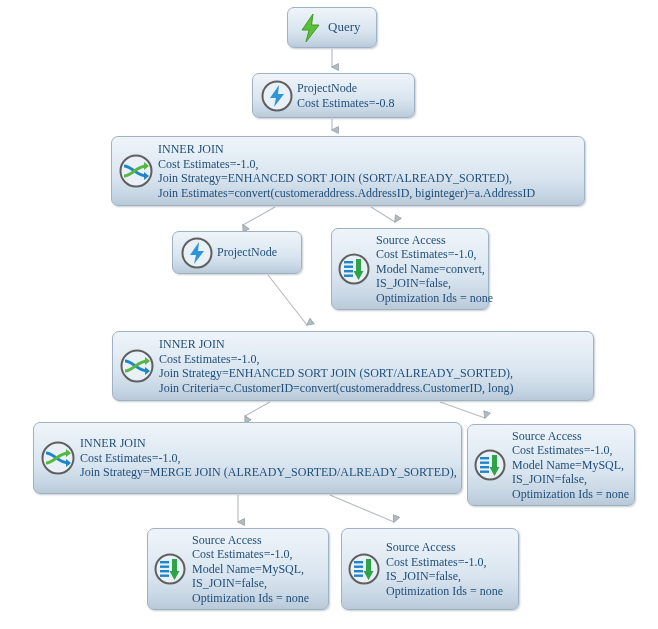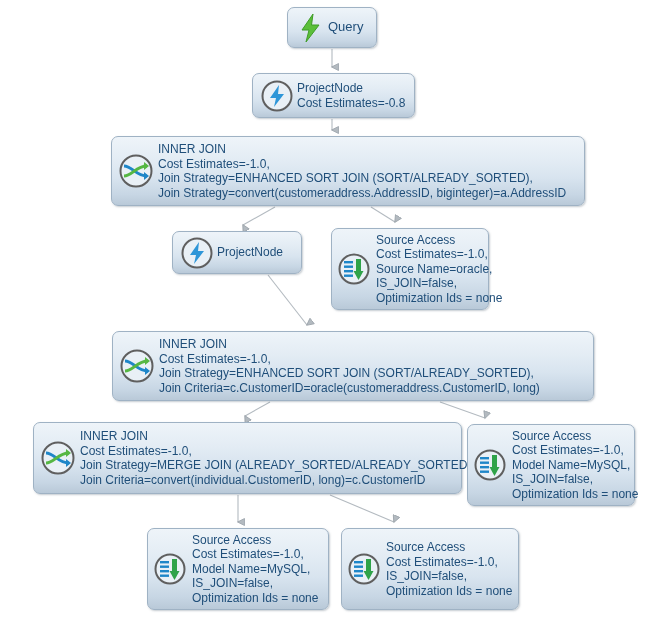--- a/index.html
+++ b/index.html
@@ -51,20 +51,21 @@
   }
   .node .labels {
     flex: 1 1 auto;
     color: #1f4e79;
     font-size: 12px;
     line-height: 14.5px;
     white-space: nowrap;
   }
   .node .labels .line {
     display: block;
+    font-family: Liberation Serif, serif;
   }
   
   .n-query      { left: 287px; top: 7px;   width: 90px;  height: 41px; }
   .n-query .icon-wrap  { width: 34px; margin-left: 6px; }
   .n-query .labels     { font-size: 13px; }
 
   .n-proj1      { left: 252px; top: 73px;  width: 163px; height: 45px; }
   .n-proj1 .icon-wrap  { width: 40px; margin-left: 4px; }
 
   .n-join1      { left: 111px; top: 136px; width: 474px; height: 70px; }
@@ -155,21 +156,21 @@
         <path d="M6,13 C14,13 18,23 29,23" stroke="#1e86c8" stroke-width="3" fill="none"></path>
         <path d="M26,19 L31,23 L26,27 Z" fill="#1e86c8"></path>
         <path d="M6,23 C14,23 18,13 29,13" stroke="#56b743" stroke-width="3" fill="none"></path>
         <path d="M26,9 L31,13 L26,17 Z" fill="#56b743"></path>
       </svg>
     </span>
     <span class="labels">
       <span class="line">INNER JOIN</span>
       <span class="line">Cost Estimates=-1.0,</span>
       <span class="line">Join Strategy=ENHANCED SORT JOIN (SORT/ALREADY_SORTED),</span>
-      <span class="line">Join Strategy=convert(customeraddress.AddressID, biginteger)=a.AddressID</span>
+      <span class="line">Join Estimates=convert(customeraddress.AddressID, biginteger)=a.AddressID</span>
     </span>
   </div>
 
   <div class="node n-proj2">
     <span class="icon-wrap">
       <svg width="34" height="34" viewBox="0 0 34 34">
         <circle cx="17" cy="17" r="14.5" fill="#e9f0f6" stroke="#5f5f5f" stroke-width="2"></circle>
         <path d="M19,6 L10,19 L16,19 L14,28 L24,15 L18,15 Z" fill="#2e96d8"></path>
       </svg>
     </span>
@@ -186,59 +187,58 @@
         <rect x="7" y="13.5" width="9" height="2.4" fill="#1e86c8"></rect>
         <rect x="7" y="18" width="9" height="2.4" fill="#1e86c8"></rect>
         <rect x="7" y="22.5" width="9" height="2.4" fill="#1e86c8"></rect>
         <rect x="19" y="7" width="5" height="13" fill="#2fa349"></rect>
         <path d="M16.5,19 L26.5,19 L21.5,28 Z" fill="#2fa349"></path>
       </svg>
     </span>
     <span class="labels">
       <span class="line">Source Access</span>
       <span class="line">Cost Estimates=-1.0,</span>
-      <span class="line">Source Name=oracle,</span>
+      <span class="line">Model Name=convert,</span>
       <span class="line">IS_JOIN=false,</span>
       <span class="line">Optimization Ids = none</span>
     </span>
   </div>
 
   <div class="node n-join2">
     <span class="icon-wrap">
       <svg width="36" height="36" viewBox="0 0 36 36">
         <circle cx="18" cy="18" r="15.5" fill="#e9f0f6" stroke="#5f5f5f" stroke-width="2"></circle>
         <path d="M6,13 C14,13 18,23 29,23" stroke="#1e86c8" stroke-width="3" fill="none"></path>
         <path d="M26,19 L31,23 L26,27 Z" fill="#1e86c8"></path>
         <path d="M6,23 C14,23 18,13 29,13" stroke="#56b743" stroke-width="3" fill="none"></path>
         <path d="M26,9 L31,13 L26,17 Z" fill="#56b743"></path>
       </svg>
     </span>
     <span class="labels">
       <span class="line">INNER JOIN</span>
       <span class="line">Cost Estimates=-1.0,</span>
       <span class="line">Join Strategy=ENHANCED SORT JOIN (SORT/ALREADY_SORTED),</span>
-      <span class="line">Join Criteria=c.CustomerID=oracle(customeraddress.CustomerID, long)</span>
+      <span class="line">Join Criteria=c.CustomerID=convert(customeraddress.CustomerID, long)</span>
     </span>
   </div>
 
   <div class="node n-join3">
     <span class="icon-wrap">
       <svg width="36" height="36" viewBox="0 0 36 36">
         <circle cx="18" cy="18" r="15.5" fill="#e9f0f6" stroke="#5f5f5f" stroke-width="2"></circle>
         <path d="M6,13 C14,13 18,23 29,23" stroke="#1e86c8" stroke-width="3" fill="none"></path>
         <path d="M26,19 L31,23 L26,27 Z" fill="#1e86c8"></path>
         <path d="M6,23 C14,23 18,13 29,13" stroke="#56b743" stroke-width="3" fill="none"></path>
         <path d="M26,9 L31,13 L26,17 Z" fill="#56b743"></path>
       </svg>
     </span>
     <span class="labels">
       <span class="line">INNER JOIN</span>
       <span class="line">Cost Estimates=-1.0,</span>
       <span class="line">Join Strategy=MERGE JOIN (ALREADY_SORTED/ALREADY_SORTED),</span>
-      <span class="line">Join Criteria=convert(individual.CustomerID, long)=c.CustomerID</span>
     </span>
   </div>
 
   <div class="node n-src-mysql1">
     <span class="icon-wrap">
       <svg width="34" height="34" viewBox="0 0 34 34">
         <circle cx="17" cy="17" r="14.5" fill="#e9f0f6" stroke="#5f5f5f" stroke-width="2"></circle>
         <rect x="7" y="9" width="9" height="2.4" fill="#1e86c8"></rect>
         <rect x="7" y="13.5" width="9" height="2.4" fill="#1e86c8"></rect>
         <rect x="7" y="18" width="9" height="2.4" fill="#1e86c8"></rect>

